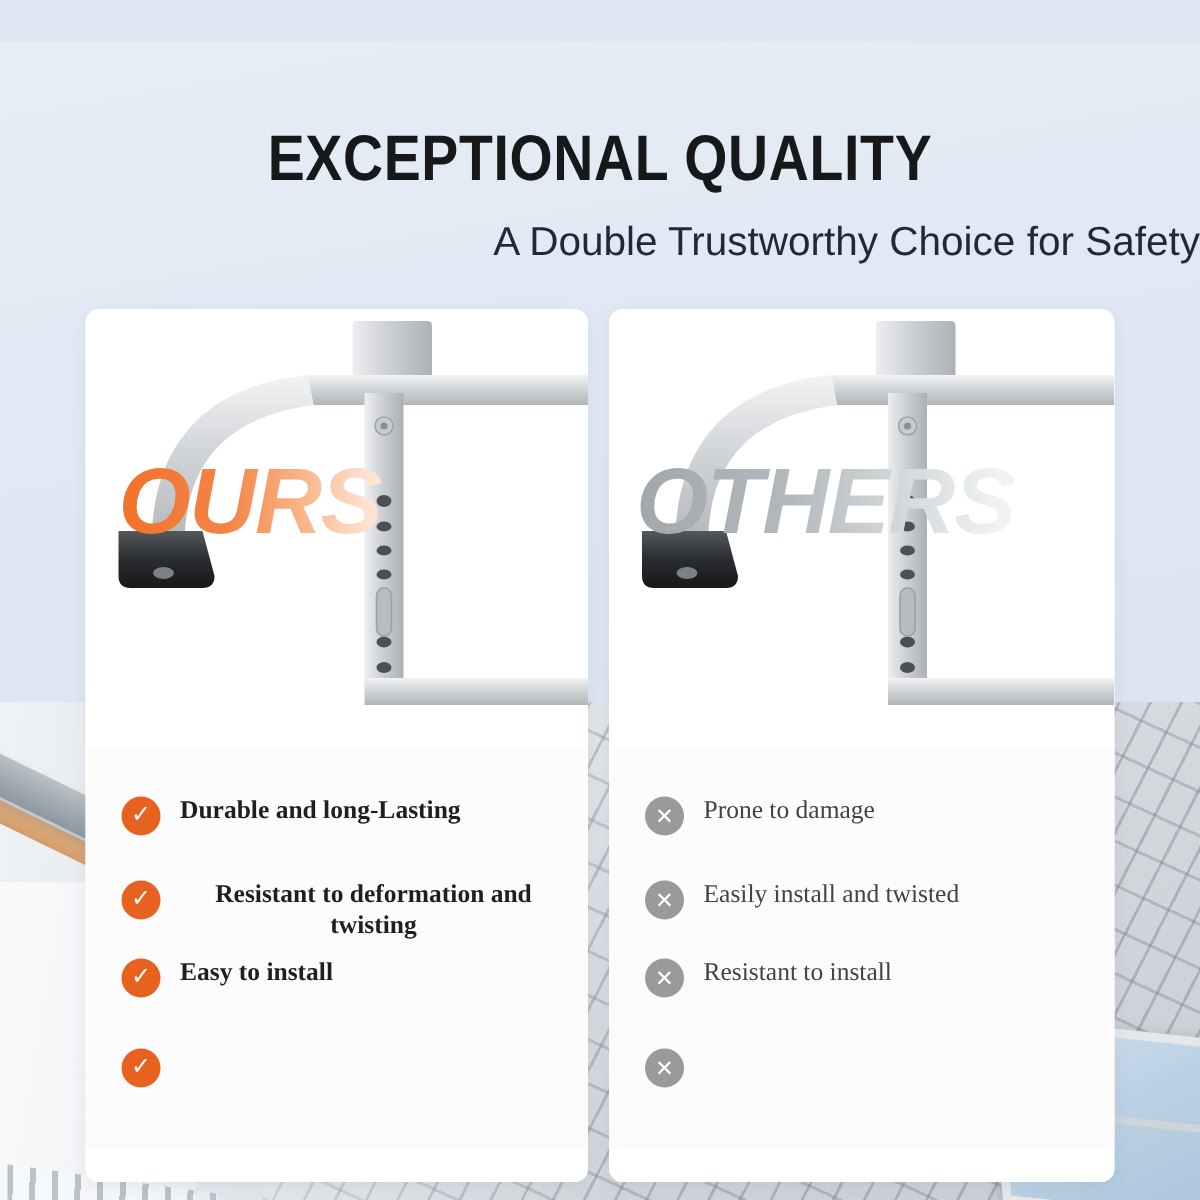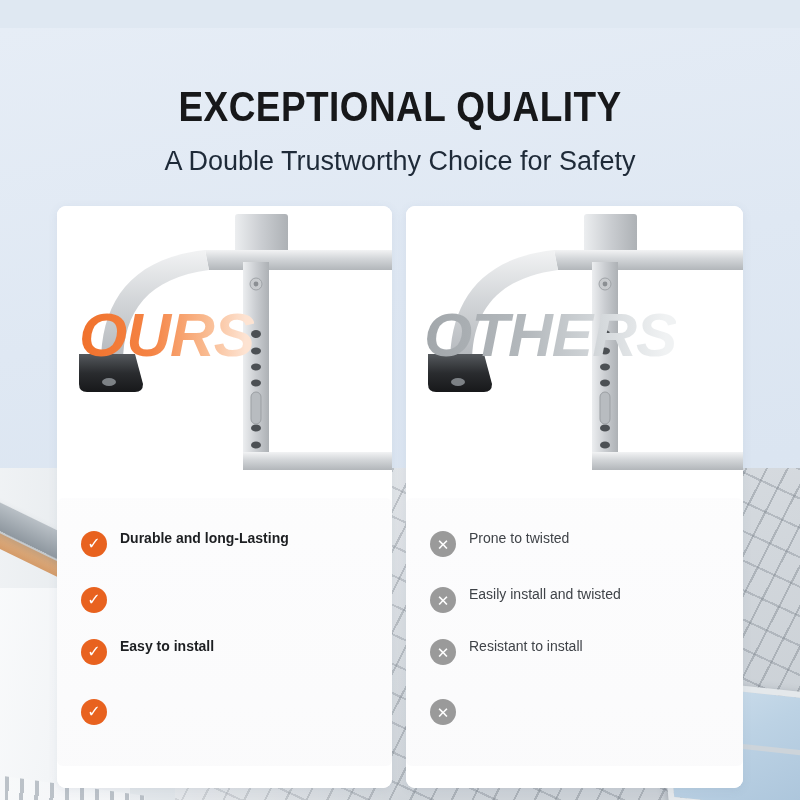--- a/index.html
+++ b/index.html
@@ -74,21 +74,21 @@
     transform:skewY(8deg);opacity:.9;
   }
 
   
   .title{
     position:absolute;left:0;right:0;top:57px;text-align:center;
     font-size:43px;line-height:1;font-weight:bold;color:#17181a;
     letter-spacing:.5px;transform:scaleX(.86);
   }
   .subtitle{
-    position:absolute;left:0;right:0;top:119px;text-align:center;
+    position:absolute;left:0;right:0;top:119px;text-align:right;
     font-size:27px;line-height:1.1;color:#1e2a38;font-weight:normal;
   }
 
   
   .card{
     position:absolute;top:178px;height:582px;
     background:rgba(255,255,255,.97);
     border-radius:9px;overflow:hidden;
     box-shadow:0 2px 10px rgba(90,110,135,.10);
     text-align:center;
@@ -127,21 +127,21 @@
   .feat{
     position:absolute;display:flex;align-items:flex-start;gap:13px;left:24px;right:14px;
   }
   .badge{
     flex:0 0 auto;width:26px;height:26px;border-radius:50%;
     display:flex;align-items:center;justify-content:center;
     font-size:16px;color:#fff;font-weight:bold;line-height:1;margin-top:1px;
   }
   .badge.ok{background:#e8621f;}
   .badge.no{background:#9a9a9a;font-weight:normal;font-size:15px;}
-  .feat-text{font-size:14px;line-height:1.22;}
+  .feat-text{font-size:17px;line-height:1.22;font-family:Liberation Serif, serif;}
   .left .feat-text{color:#1d1f22;font-weight:bold;}
   .right .feat-text{color:#3f4348;font-weight:normal;}
 </style>
 </head>
 <body>
 
 <div class="stage">
 
   <div class="bg-sky"></div>
 
@@ -205,20 +205,21 @@
     </div>
     <div class="wm ours">OURS</div>
 
     <div class="feat-panel">
       <div class="feat" style="top:32px">
         <span class="badge ok">✓</span>
         <span class="feat-text">Durable and long-Lasting</span>
       </div>
       <div class="feat" style="top:88px">
         <span class="badge ok">✓</span>
+        <span class="feat-text">Resistant to deformation and twisting</span>
       </div>
       <div class="feat" style="top:140px">
         <span class="badge ok">✓</span>
         <span class="feat-text">Easy to install</span>
       </div>
       <div class="feat" style="top:200px">
         <span class="badge ok">✓</span>
       </div>
     </div>
   </div>
@@ -245,21 +246,21 @@
         <rect x="194" y="186" width="10" height="32" rx="5" fill="#b8bcc0" stroke="#9b9fa3"></rect>
         <path d="M22 148 L78 148 L86 178 Q86 186 78 186 L30 186 Q22 186 22 178 Z" fill="url(#blk)"></path>
         <ellipse cx="52" cy="176" rx="7" ry="4" fill="#8d9296" opacity=".85"></ellipse>
       </svg>
     </div>
     <div class="wm others">OTHERS</div>
 
     <div class="feat-panel">
       <div class="feat" style="top:32px">
         <span class="badge no">✕</span>
-        <span class="feat-text">Prone to twisted</span>
+        <span class="feat-text">Prone to damage</span>
       </div>
       <div class="feat" style="top:88px">
         <span class="badge no">✕</span>
         <span class="feat-text">Easily install and twisted</span>
       </div>
       <div class="feat" style="top:140px">
         <span class="badge no">✕</span>
         <span class="feat-text">Resistant to install</span>
       </div>
       <div class="feat" style="top:200px">

